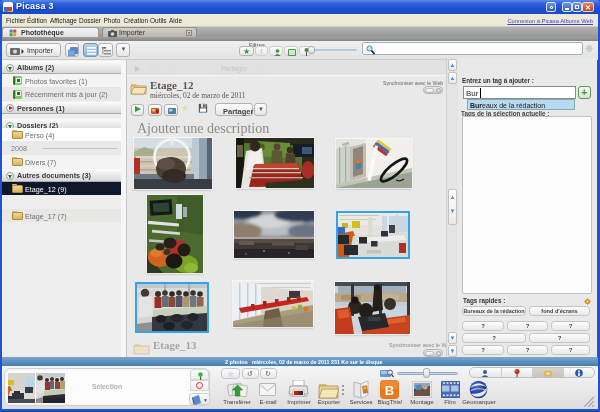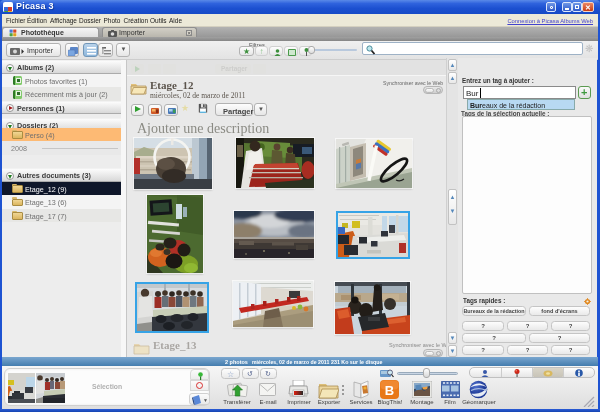--- a/index.html
+++ b/index.html
@@ -203,50 +203,50 @@
         <span class="tri-r"></span>
       </span>
       <b>Personnes (1)</b>
     </div>
   <div class="shead" style="top:58px;">
       <span class="scirc">
         <span class="tri-d"></span>
       </span>
       <b>Dossiers (2)</b>
     </div>
-  <div class="srow" style="top:67.5px;background:#fdba74;">
+  <div class="srow" style="top:67.5px;background:#ffffff;">
       <span class="fold">
         <span class="b1"></span>
         <span class="b2"></span>
       </span>
       <span class="t">Perso (4)</span>
     </div>
   <div class="srow" style="top:81px;background:#e9e9e9;color:#808080;">
       <span class="t" style="left:9px;">2008</span>
       <span style="position:absolute;left:40px;top:6.5px;width:76px;height:1px;background:#c6c6c6;"></span>
+    </div>
+  <div class="srow" style="top:94.5px;background:#f4f4f4;">
+      <span class="fold">
+        <span class="b1"></span>
+        <span class="b2"></span>
+      </span>
+      <span class="t">Divers (7)</span>
     </div>
   <div class="shead" style="top:108px;">
       <span class="scirc">
         <span class="tri-d"></span>
       </span>
       <b>Autres documents (3)</b>
     </div>
   <div class="srow" style="top:121.5px;background:#0f172a;color:#fff;">
       <span class="fold">
         <span class="b1"></span>
         <span class="b2"></span>
       </span>
       <span class="t">Etage_12 (9)</span>
-    </div>
-  <div class="srow" style="top:135px;background:#f4f4f4;">
-      <span class="fold">
-        <span class="b1"></span>
-        <span class="b2"></span>
-      </span>
-      <span class="t">Etage_13 (6)</span>
     </div>
   <div class="srow" style="top:148.5px;background:#e7e7e5;">
       <span class="fold">
         <span class="b1"></span>
         <span class="b2"></span>
       </span>
       <span class="t">Etage_17 (7)</span>
     </div>
 </div>
 <div class="abs" id="sscroll"></div>

